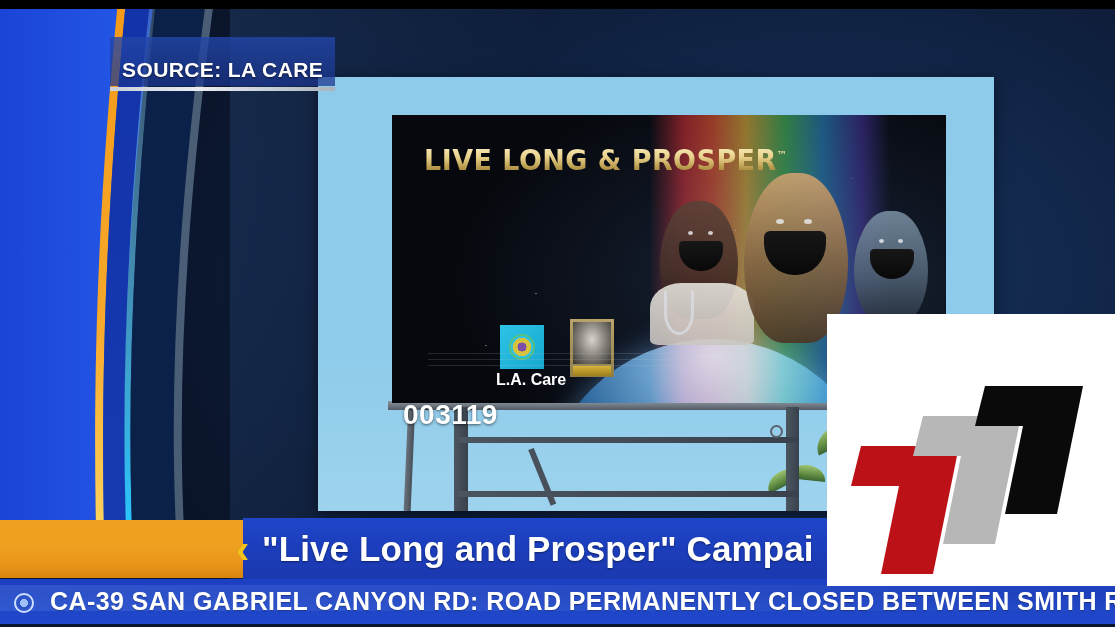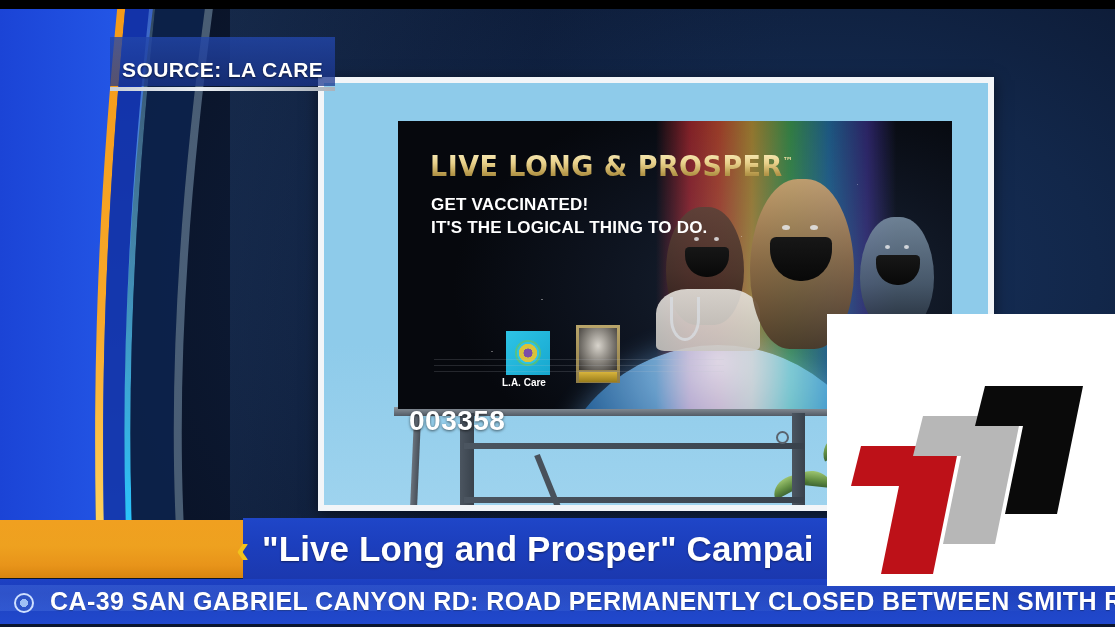--- a/index.html
+++ b/index.html
@@ -63,21 +63,21 @@
   
   .src-badge { position:absolute; left:110px; top:37px; z-index:45; }
   .src-box { background:linear-gradient(180deg, rgba(34,70,170,.80), rgba(26,52,140,.72));
     padding:21px 12px 4px; display:inline-block; }
   .src-box span { color:#fff; font-size:21px; font-weight:700; letter-spacing:.4px;
     text-shadow:0 1px 2px rgba(0,0,0,.6); }
   .src-rule { height:4px; background:linear-gradient(90deg,#c9cfd6,#e9edf2 40%,#aab2bb); margin-top:1px; }
 
   
   .photo { position:absolute; left:318px; top:77px; width:676px; height:434px;
-    background:#f2f5f8; padding:6px; box-shadow:0 3px 14px rgba(0,0,0,.5); z-index:20; }
+    background:#f2f5f8; padding:0; box-shadow:0 3px 14px rgba(0,0,0,.5); z-index:20;text-align:right; }
   .photo-inner { position:relative; width:100%; height:100%; overflow:hidden;
     background:linear-gradient(180deg,#8ecbea 0%, #8ecbea 62%, #9ed3ee 100%); }
 
   
   .bb { position:absolute; left:74px; top:38px; width:554px; height:288px;
     background:radial-gradient(ellipse 430px 260px at 72% 58%, #1a2638 0%, #0e1420 45%, #06080d 80%); overflow:hidden; }
   .bb-stars { position:absolute; inset:0;
     background-image:
       radial-gradient(1.4px 1.4px at 10% 18%, rgba(255,255,255,.55) 50%, transparent 52%),
       radial-gradient(1.2px 1.2px at 26% 62%, rgba(255,255,255,.40) 50%, transparent 52%),
@@ -131,21 +131,21 @@
     opacity:.55; }
   .bb-num { position:absolute; left:85px; top:322px; color:#fff; font-size:28px; font-weight:700;
     letter-spacing:.5px; text-shadow:0 1px 3px rgba(0,0,0,.6); z-index:6; }
 
   
   .logo-lac { position:absolute; left:108px; top:210px; width:44px; height:44px;
     background:linear-gradient(135deg,#2ec4e6 0%, #16a7cf 100%); }
   .logo-lac-sun { position:absolute; left:50%; top:50%; width:22px; height:22px; margin:-11px 0 0 -11px;
     border-radius:50%; background:radial-gradient(circle, #7b4fa8 0 28%, #d8c23a 30% 58%, #2ec4e6 60% 100%);
     box-shadow:0 0 0 2px rgba(120,200,70,.6); }
-  .logo-lac-txt { position:absolute; left:104px; top:256px; color:#fff; font-size:10px; font-weight:700; }
+  .logo-lac-txt { position:absolute; left:104px; top:256px; color:#fff; font-size:16px; font-weight:700; }
   .logo-stamp { position:absolute; left:178px; top:204px; width:44px; height:58px;
     background:linear-gradient(180deg,#b9a56a 0%, #8f7c47 100%); padding:3px; }
   .logo-stamp-face { width:100%; height:42px;
     background:radial-gradient(ellipse at 50% 42%, #d8d4cc 0%, #8e8a83 45%, #36332f 100%); }
   .logo-stamp-bar { width:100%; height:10px; margin-top:2px;
     background:linear-gradient(180deg,#d8b43c,#9a7d1c); }
 
   
   .sup { position:absolute; background:linear-gradient(90deg,#4b5560,#39424c); }
   .sup-top { left:70px; top:324px; width:562px; height:9px;
@@ -267,39 +267,35 @@
         <div class="mask mask-woman"></div>
         <div class="eyes" style="left:384px;top:104px;width:8px;height:5px;"></div>
         <div class="eyes" style="left:412px;top:104px;width:8px;height:5px;"></div>
 
         <div class="fig fig-man2"></div>
         <div class="mask mask-man2"></div>
         <div class="eyes" style="left:487px;top:124px;"></div>
         <div class="eyes" style="left:506px;top:124px;"></div>
 
         <div class="bb-head"><span>LIVE LONG &amp; PROSPER</span><sup>™</sup></div>
-        <div class="bb-sub">
-          <div>GET VACCINATED!</div>
-          <div>IT'S THE LOGICAL THING TO DO.</div>
-        </div>
 
         <div class="logo-lac">
           <div class="logo-lac-sun"></div>
         </div>
         <div class="logo-lac-txt">L.A. Care</div>
 
         <div class="logo-stamp">
           <div class="logo-stamp-face"></div>
           <div class="logo-stamp-bar"></div>
         </div>
 
         <div class="bb-fine"></div>
       </div>
 
-      <div class="bb-num">003358</div>
+      <div class="bb-num">003119</div>
     </div>
   </div>
 
   <div class="lower-third">
     <div class="lt-orange"></div>
     <div class="lt-blue"></div>
     <div class="lt-chev">‹</div>
     <div class="lt-title">"Live Long and Prosper" Campai</div>
   </div>
 

